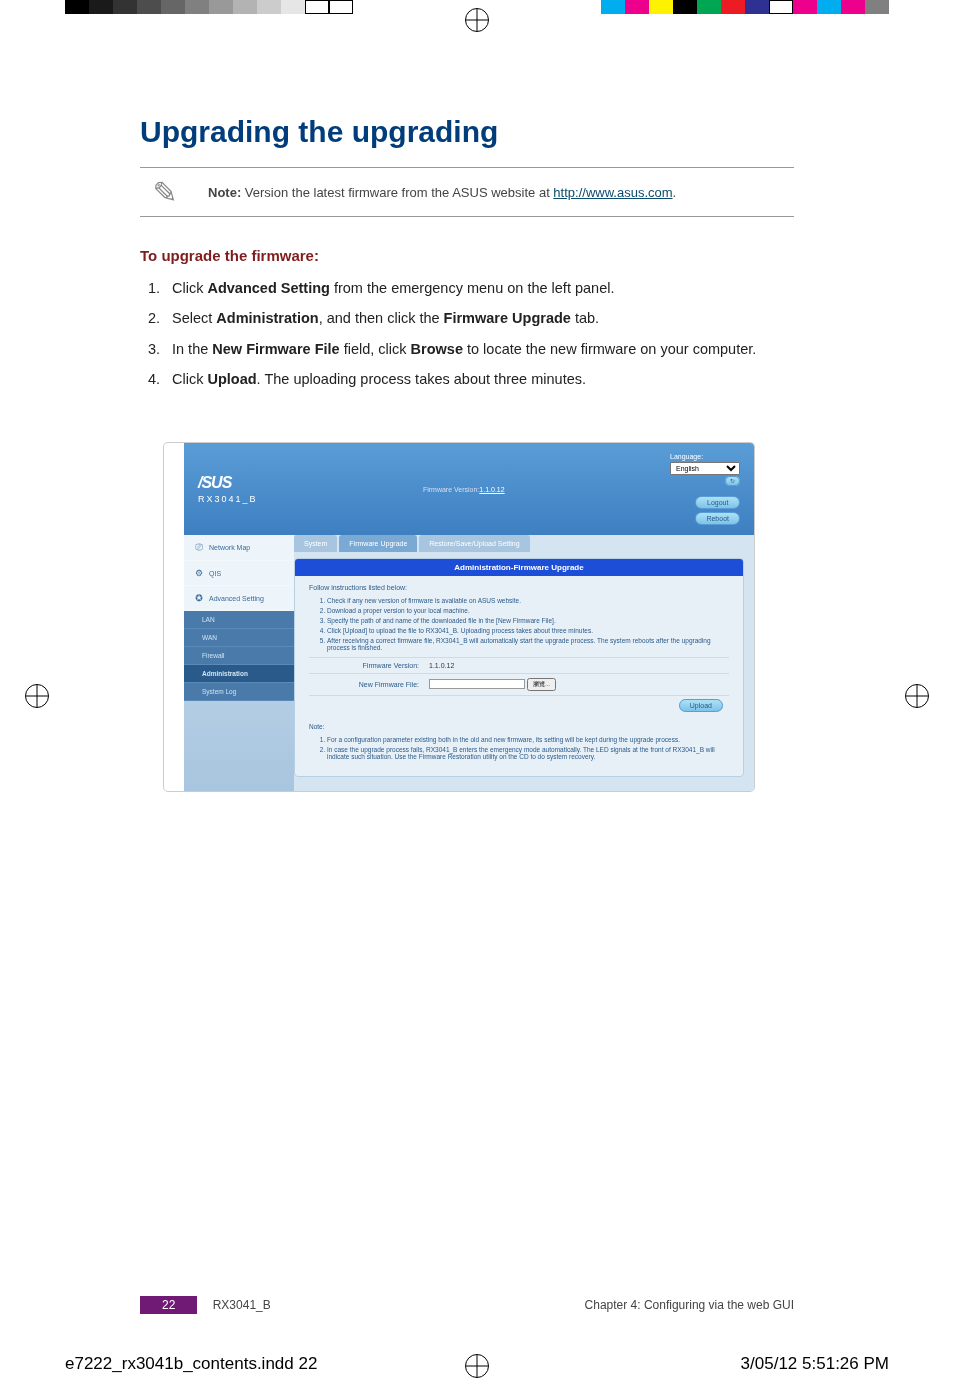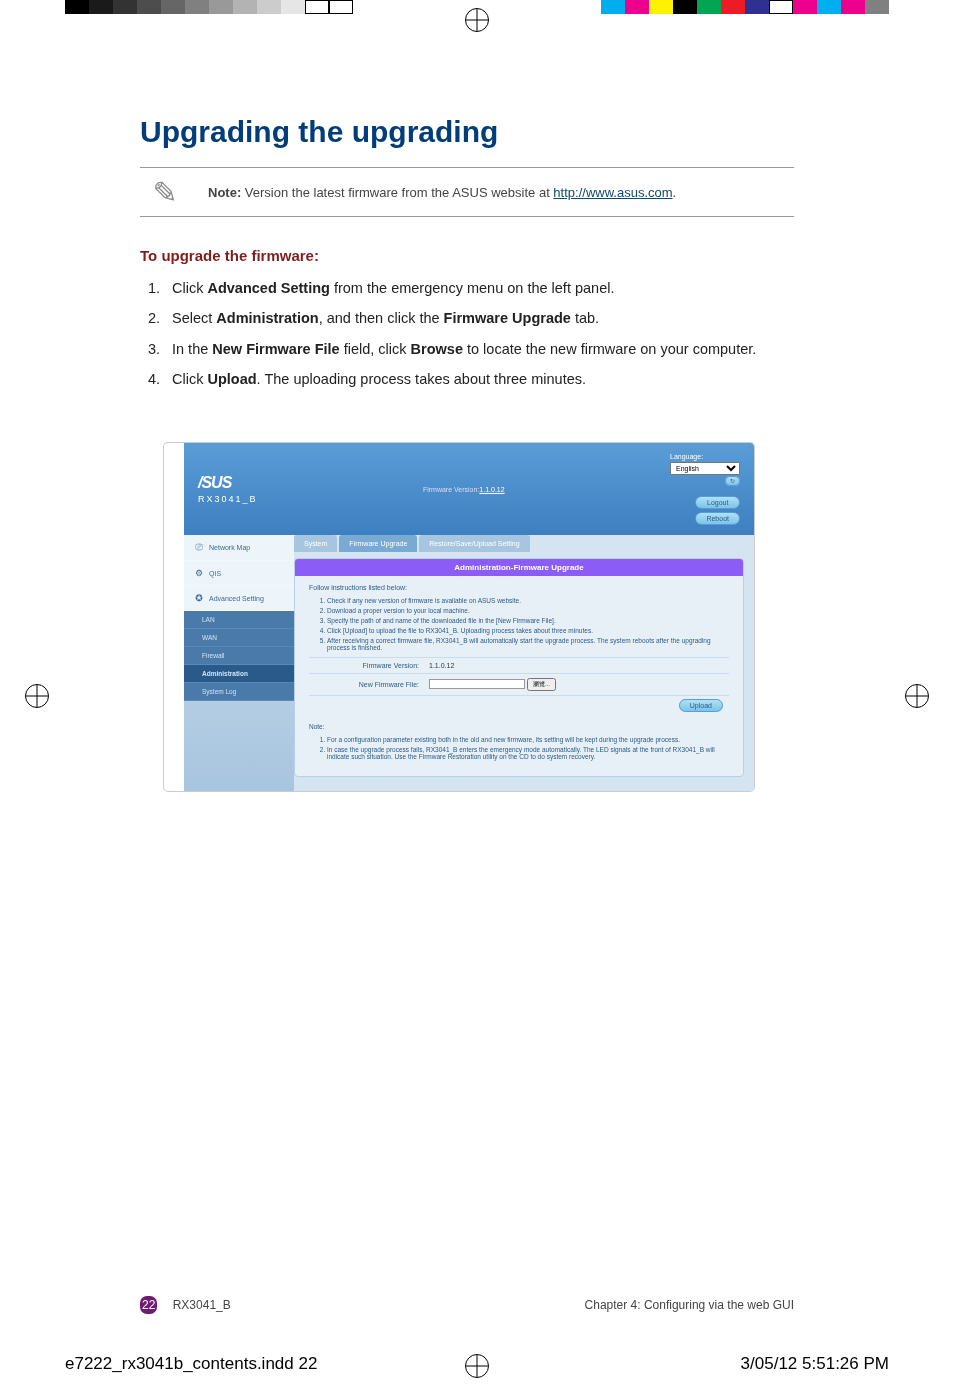--- a/index.html
+++ b/index.html
@@ -241,21 +241,21 @@
     }
     .ss-panel {
       background: #e8f0f7;
       border: 1px solid #b8d0e4;
       border-radius: 4px;
       padding: 10px 14px;
     }
     .ss-panel-title {
       text-align: center;
       color: #fff;
-      background: #8b5cf6;
+      background: #1d4ed8;
       padding: 4px;
       font-weight: bold;
       font-size: 8px;
       margin: -10px -14px 8px -14px;
       border-radius: 3px 3px 0 0;
     }
     .ss-instr-list {
       padding-left: 18px;
       margin: 6px 0;
       color: #2a5a8a;
@@ -297,24 +297,23 @@
       left: 140px;
       right: 160px;
       display: flex;
       justify-content: space-between;
       font-size: 12px;
       color: #444;
     }
     .page-num {
       background: #701a75;
       color: #fff;
-      padding: 2px 2px;
+      padding: 2px 22px;
       font-size: 12px;
       margin-right: 12px;
-      border-radius: 7px;
     }
     .indd-line {
       position: absolute;
       bottom: 18px;
       left: 65px;
       right: 65px;
       display: flex;
       justify-content: space-between;
       font-size: 17px;
       color: #000;

